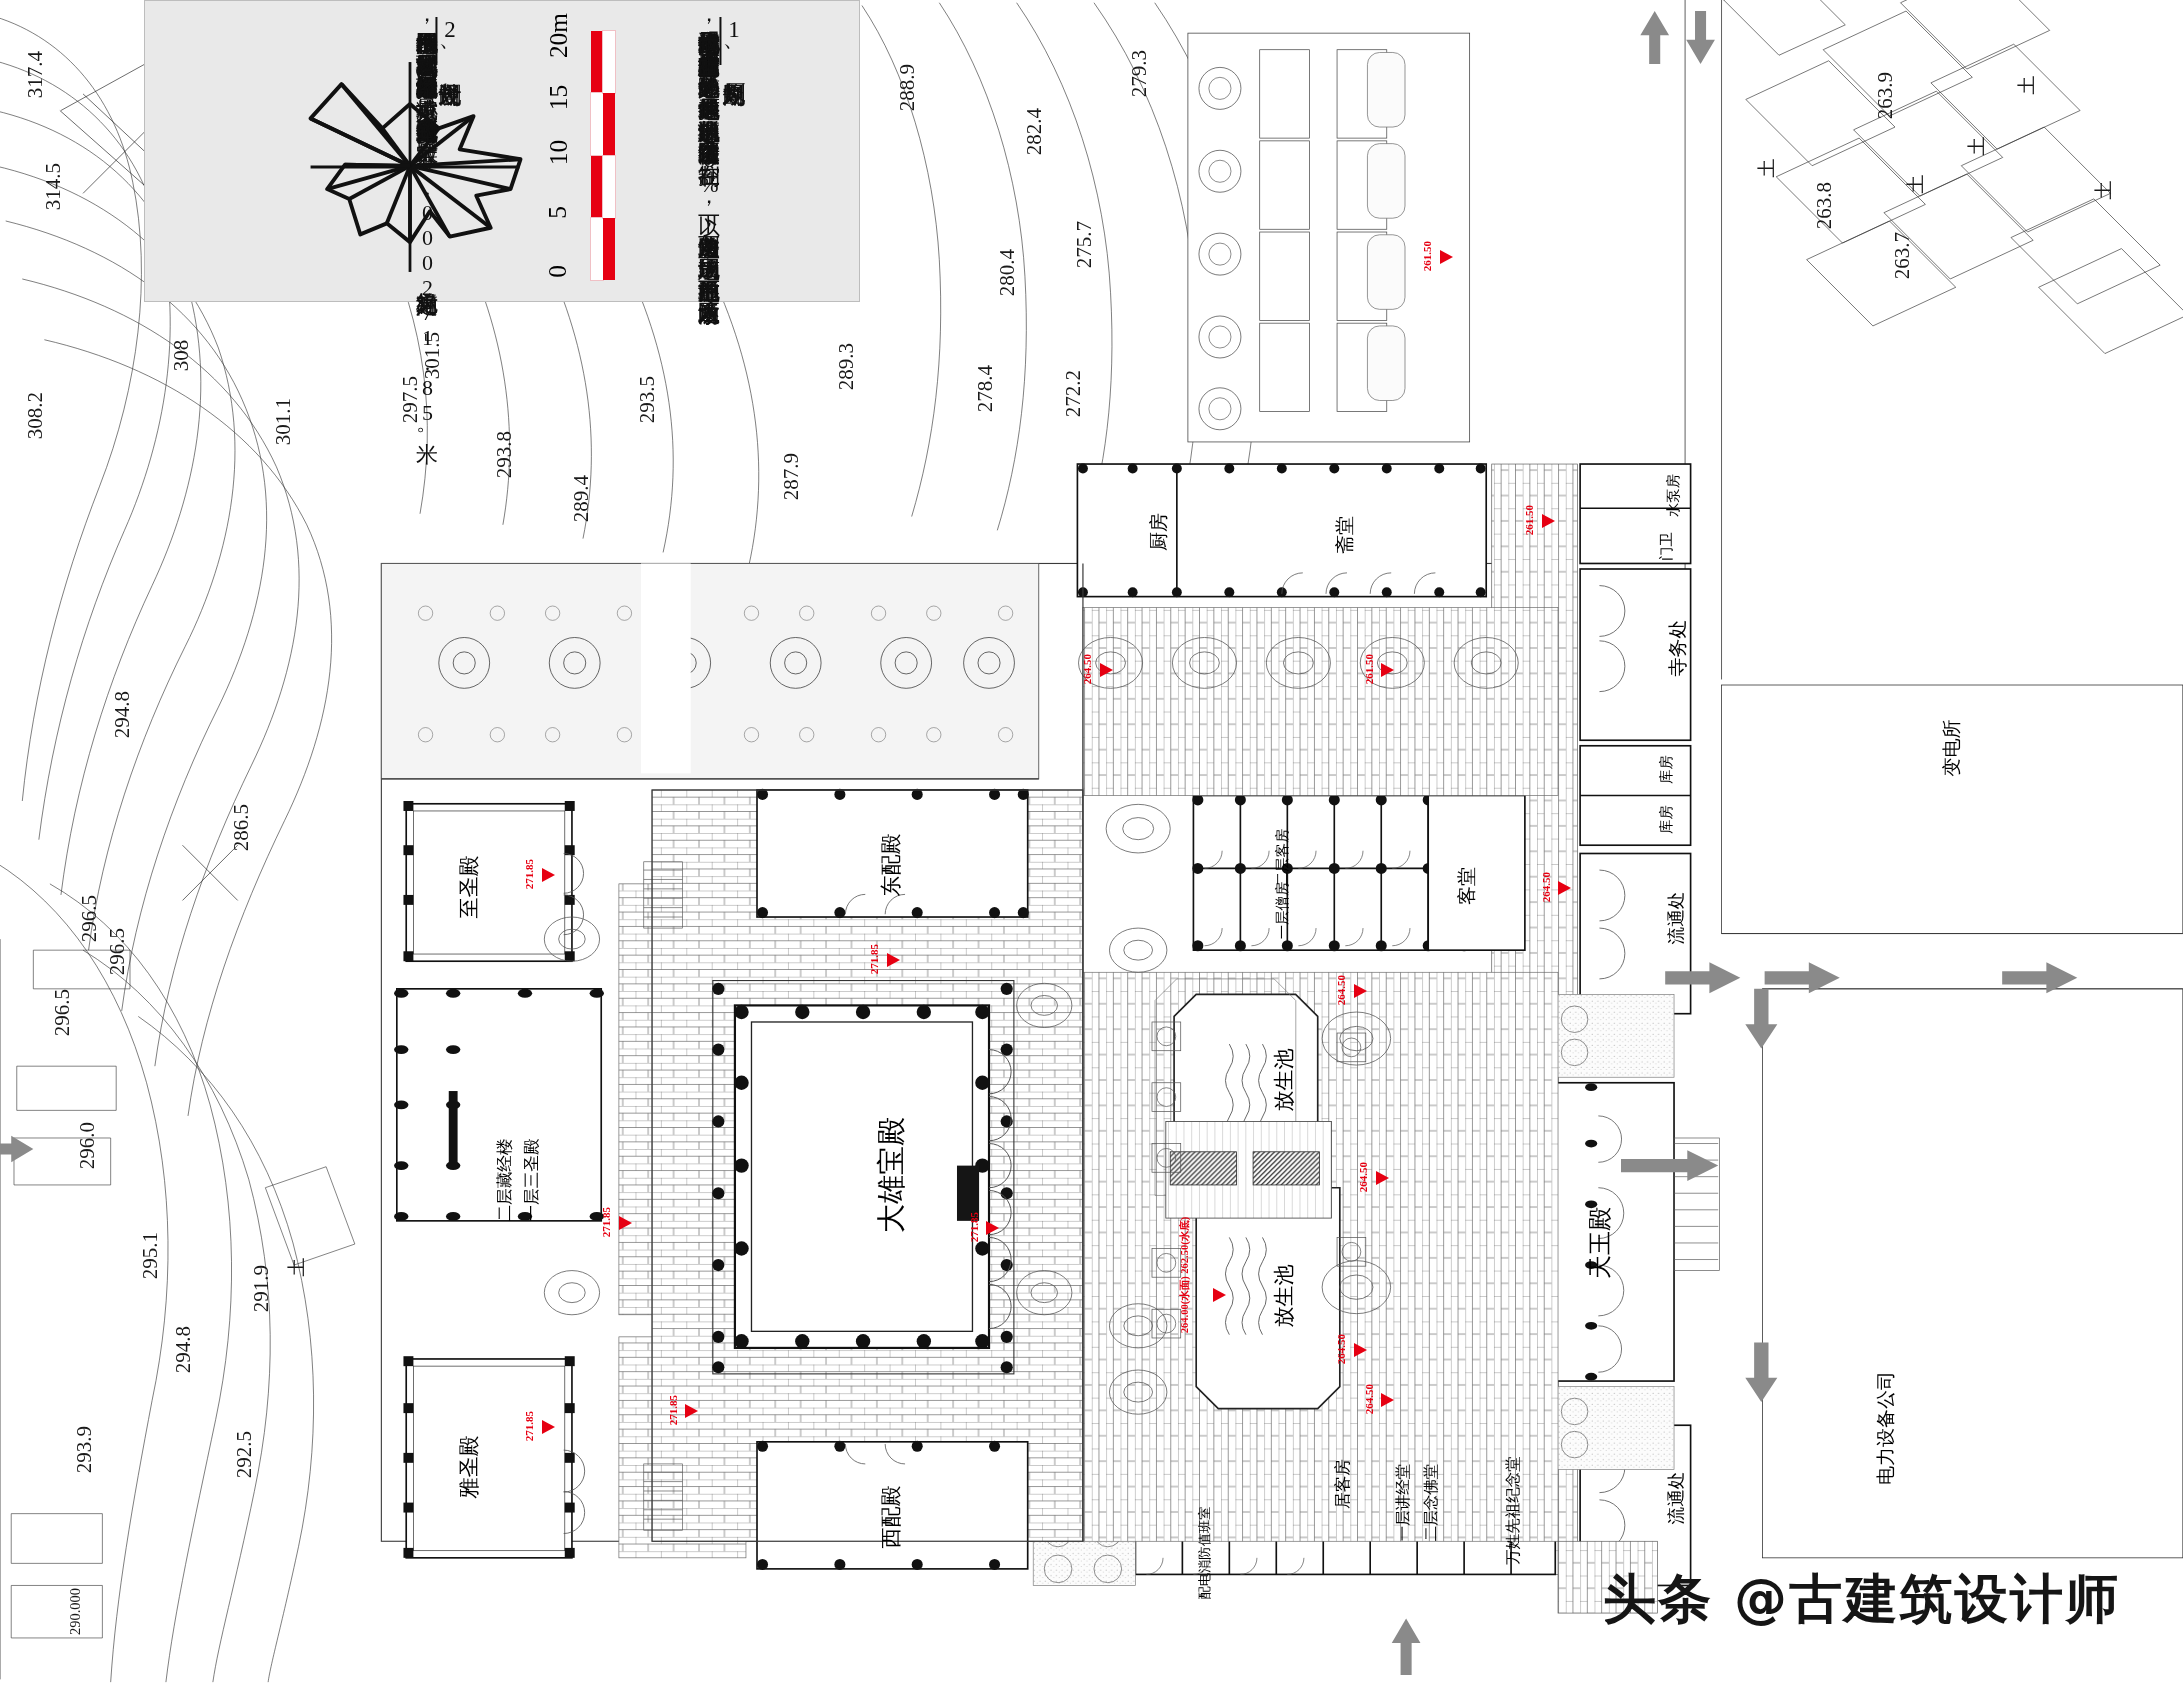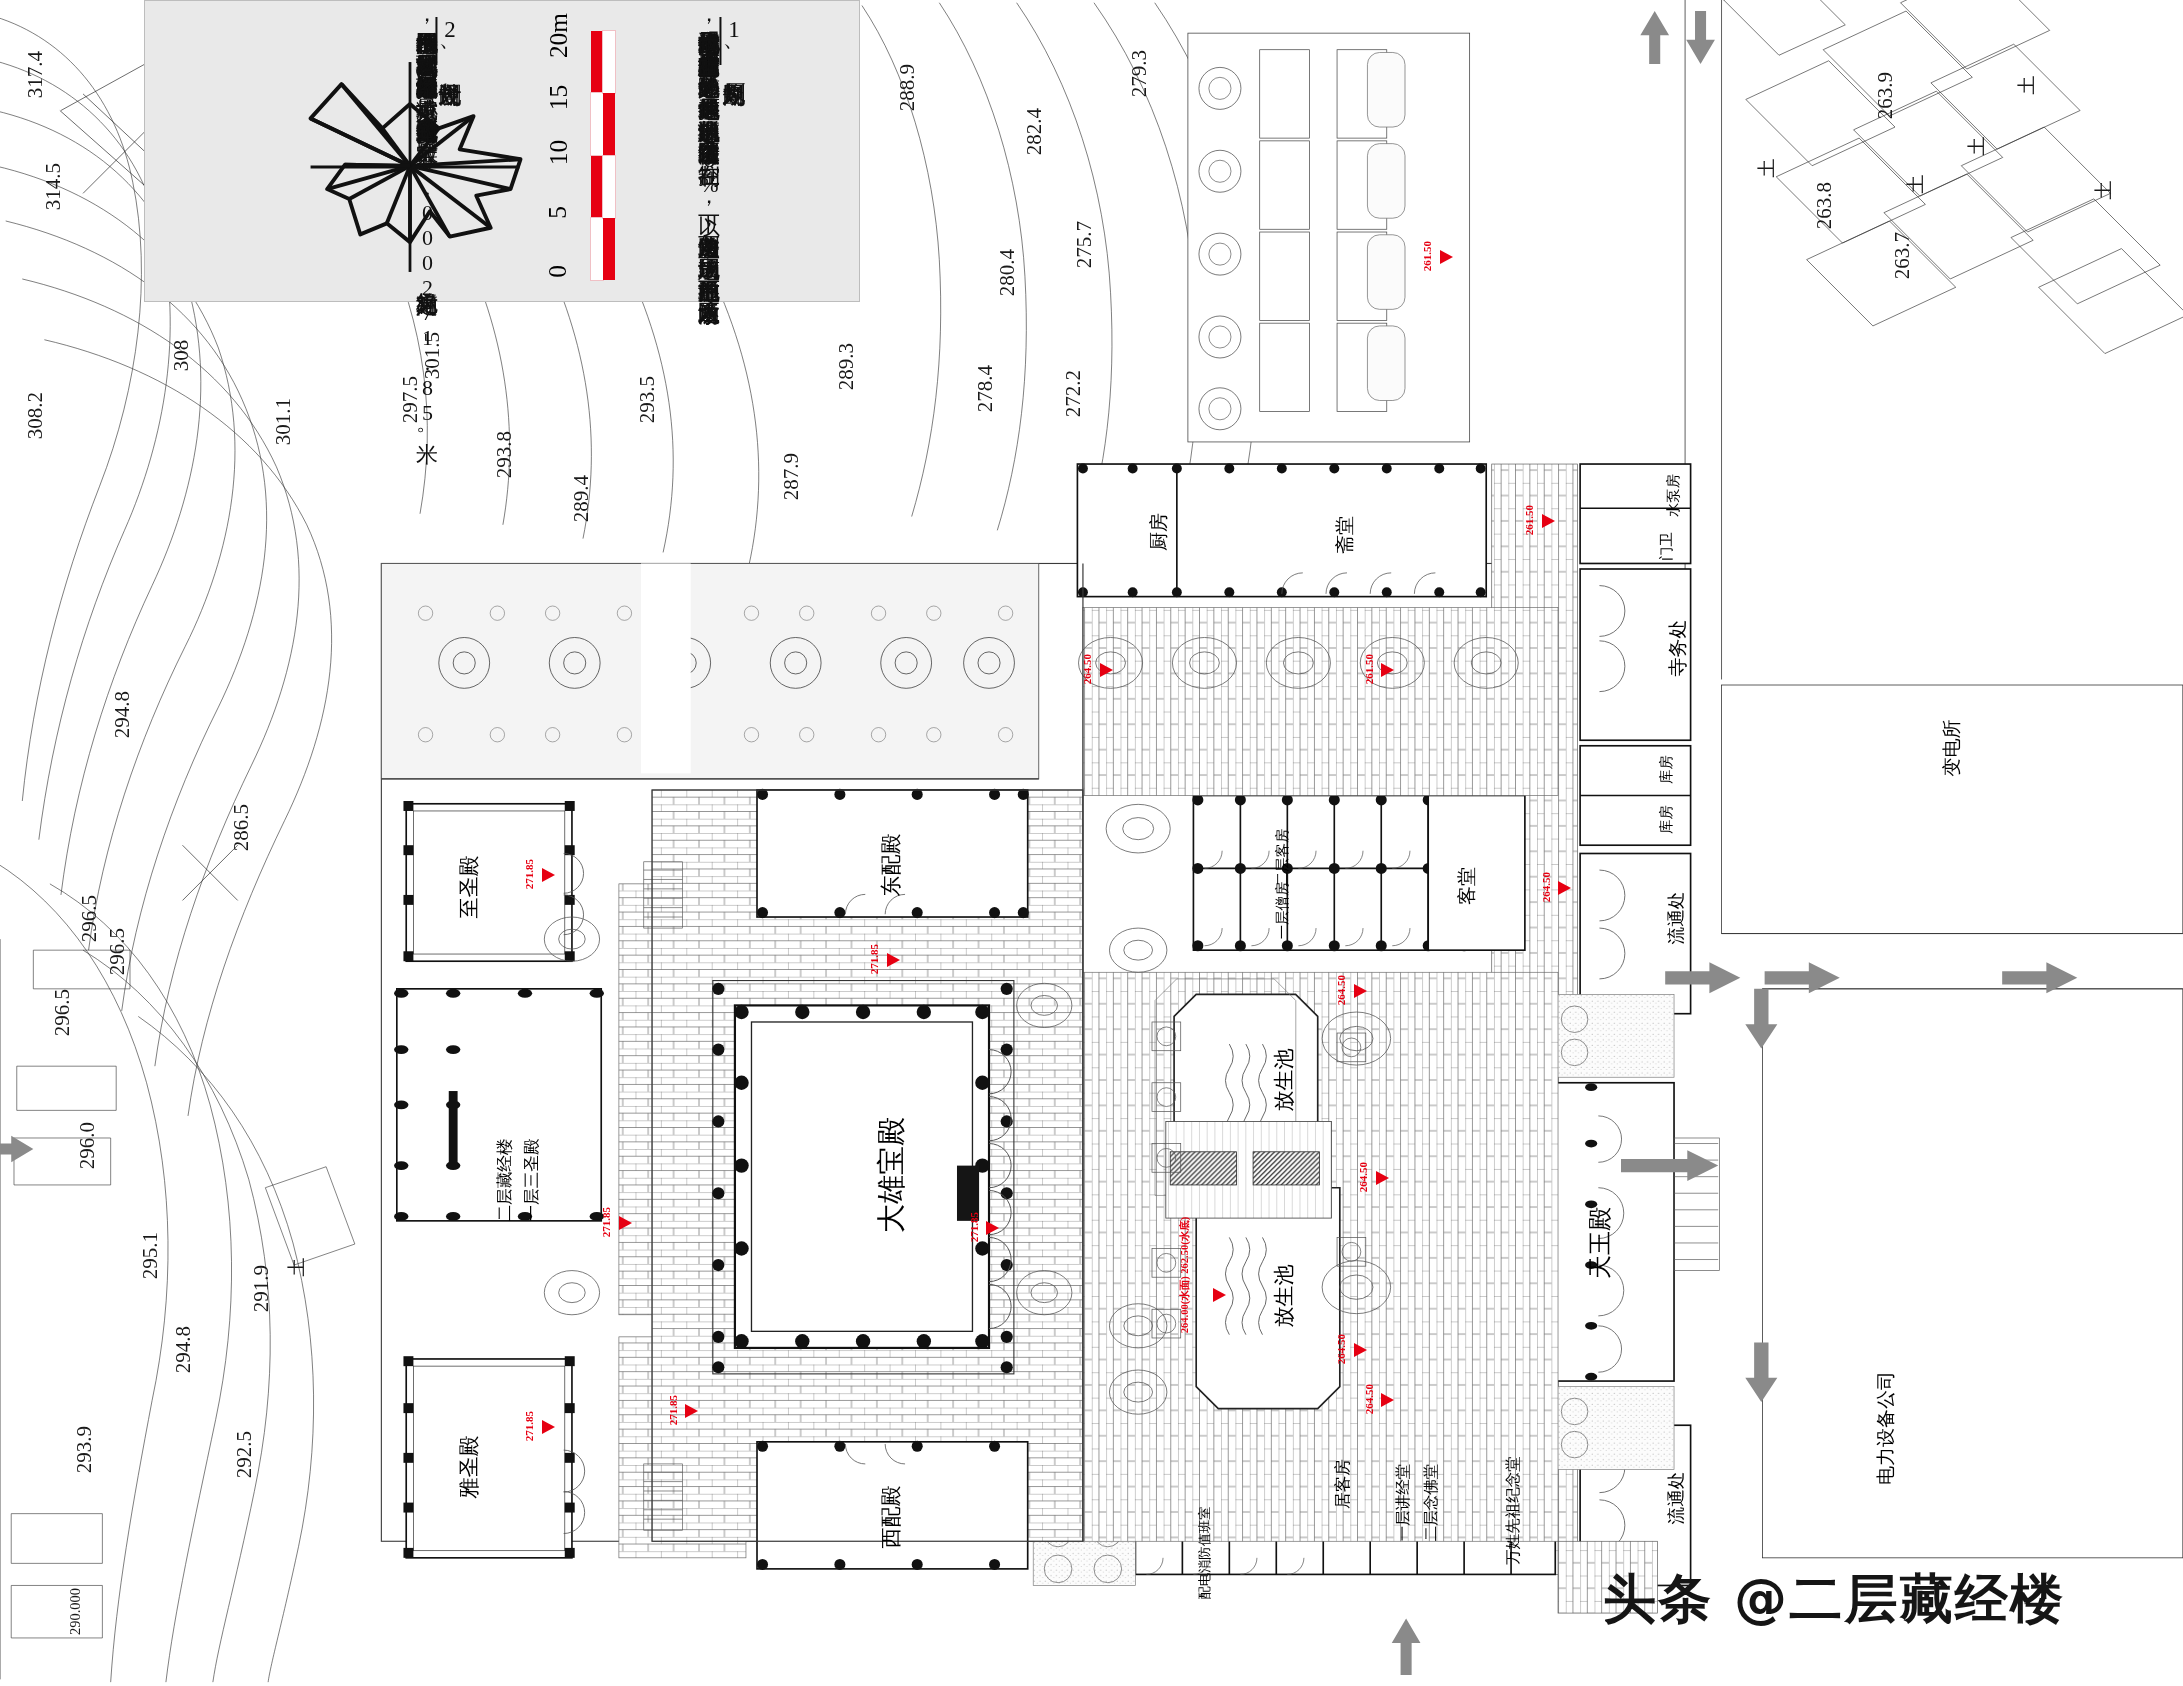--- a/index.html
+++ b/index.html
@@ -902,14 +902,14 @@
   </div>
 
   <div class="notes">
     <div class="note-col" style="left:577px; top:15.5px; height:105px; font-size:23px; text-decoration:underline;">1、竖向规划原则</div>
     <div class="note-col" style="left:321px; top:14.4px; height:276px; width:254px; font-size:22px;">本规划进行对地形作最小程度的干扰，主要的建筑与广场尽量落于所在位置的原有标高上，除了必要的场地修整外，尽量保持原有地形的起伏，以保证地形的自然状态。图区内车行道路被放缓坡，控制在8%以下，主要道路向两侧放坡，建筑周围场地，在尊重地形的前提下，向区内水系放泛水坡。</div>
     <div class="note-col" style="left:293px; top:15.5px; height:105px; font-size:23px; text-decoration:underline;">2、竖向规划设计</div>
     <div class="note-col" style="left:111px; top:14.4px; height:279px; width:182px; font-size:22px;">根据地形图所示的地形特征，以及实测的现状地形控制点标高，竖向设计中考虑尽量处理好本场地与周围道路场地的衔接关系，减小填挖方量。平面依据地形高程变化采用台阶式布置方式，大雄宝殿±0.000绝对标高定为271.85米。</div>
   </div>
 </div>
 
-<div id="watermark">头条 @二层藏经楼</div>
+<div id="watermark">头条 @古建筑设计师</div>
 
 
 </body></html>

